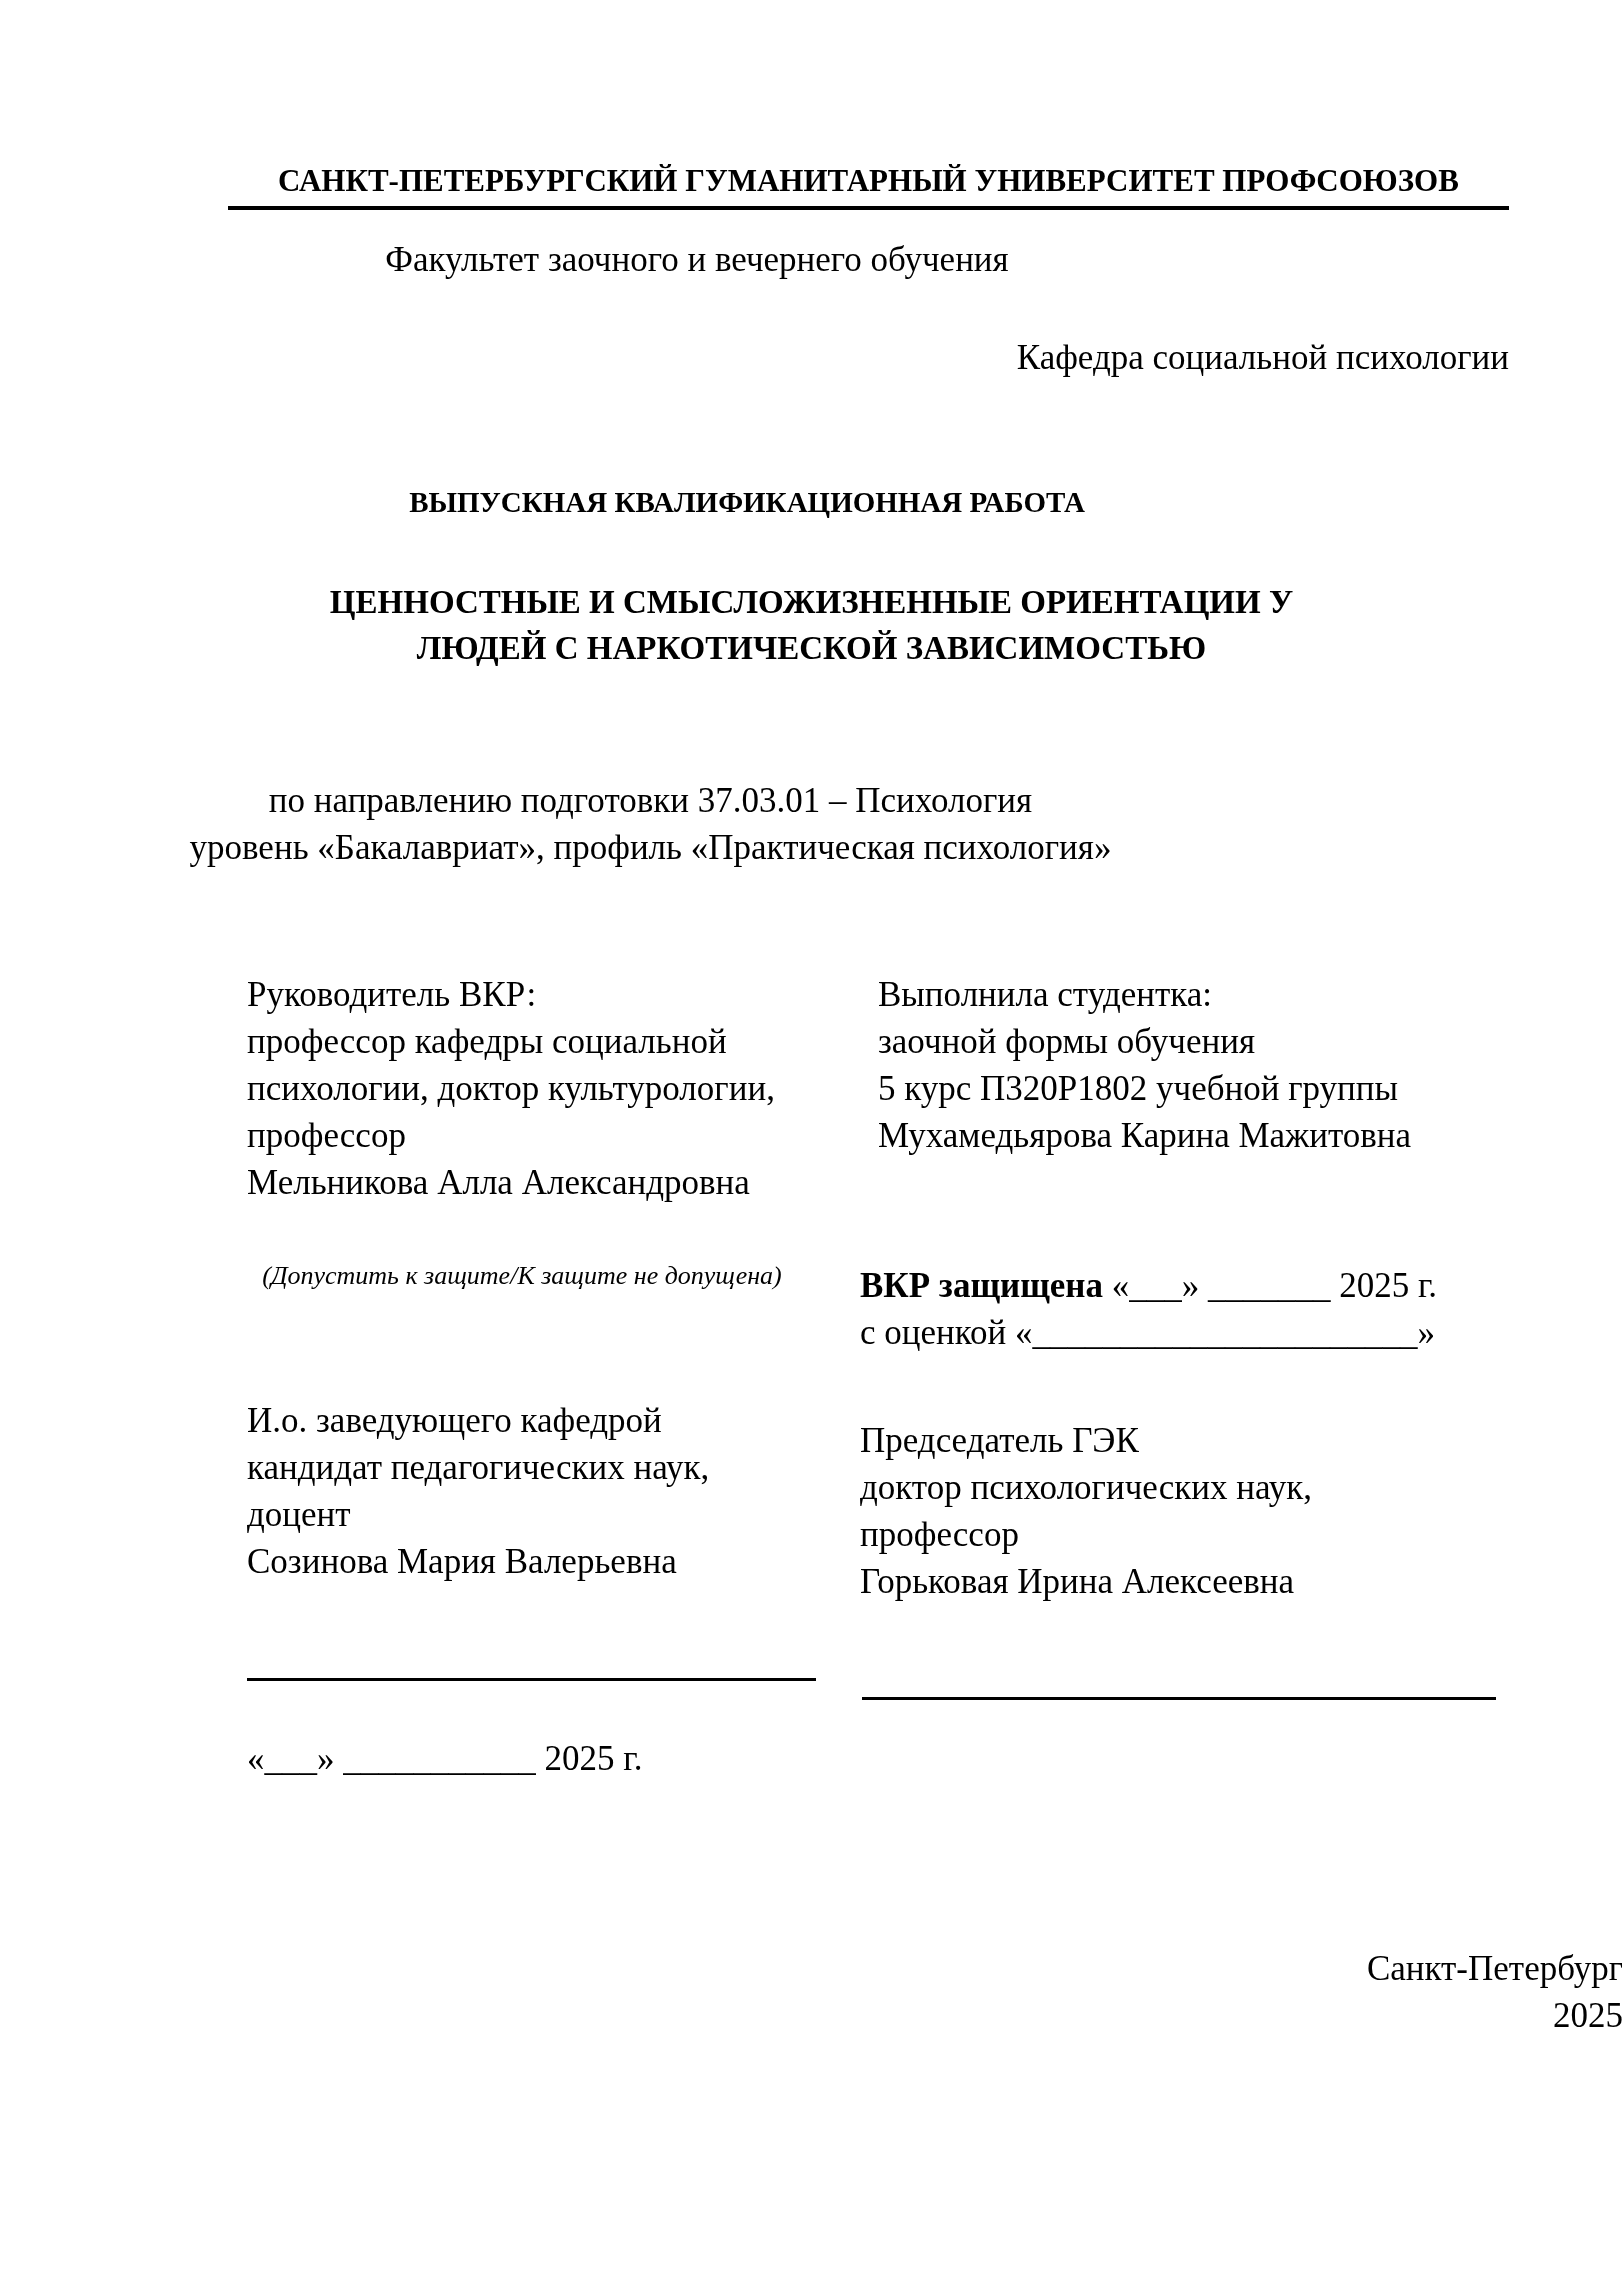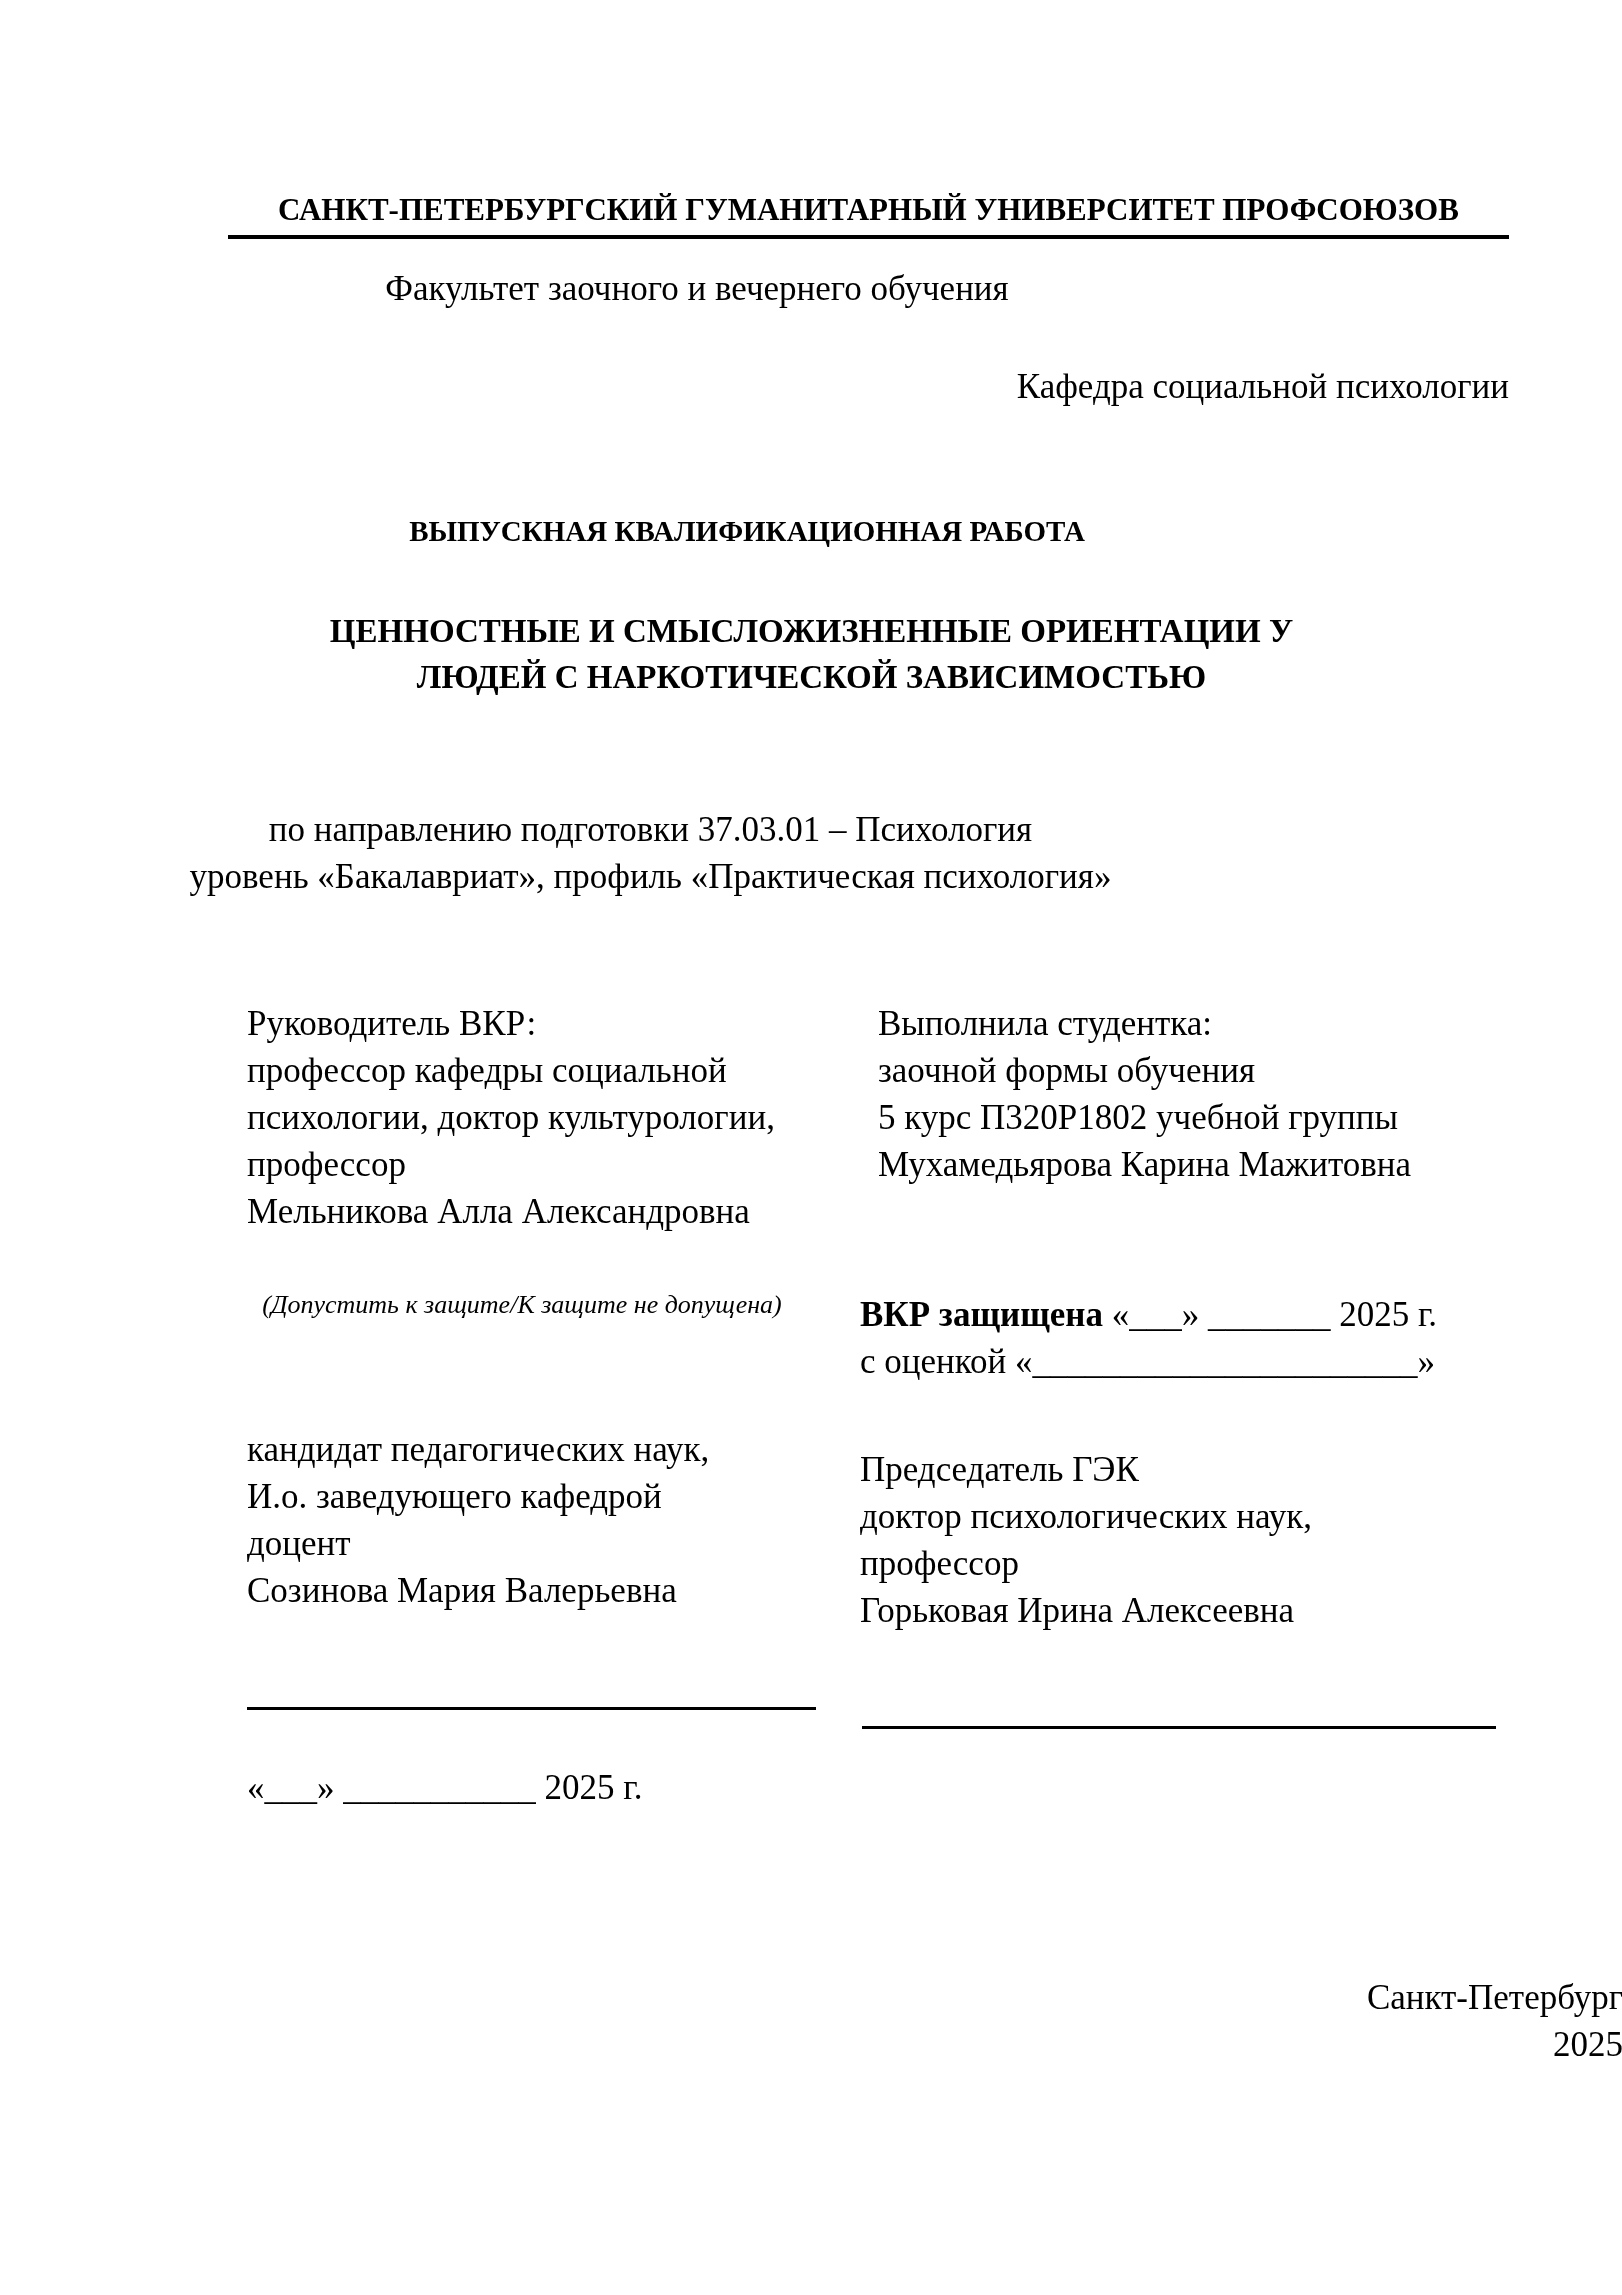--- a/index.html
+++ b/index.html
@@ -1,21 +1,21 @@
 <!DOCTYPE html>
 <html style="font-size:12.6px"><head>
   <meta charset="utf-8">
   <style>
     html, body { margin: 0; padding: 0; background: #ffffff; }
     body {
       width: 1623px; height: 2295px; position: relative; overflow: hidden;
       font-family: "Liberation Serif", "DejaVu Serif", serif;
       color: #000000;
     }
-    .abs { position: absolute; white-space: nowrap; margin-top: 29px; }
+    .abs { position: absolute; white-space: nowrap; }
     .t44 { font-size: 35px; line-height: 47px; }
     .bold { font-weight: bold; }
     .center { text-align: center; }
 
     #university { left: 228px; width: 1281px; top: 161px; font-size: 31px; line-height: 39px; font-weight: bold; text-align: center; }
     #header-rule { left: 228px; width: 1281px; top: 206px; height: 3.9px; background: #000; }
     #faculty { left: 0; width: 1394px; top: 236px; }
     #department { right: 114px; top: 334px; text-align: center; }
     #work-type { left: 0; width: 1494px; top: 480px; font-size: 29px; line-height: 44px; font-weight: bold; text-align: center; }
     #work-title { left: 0; width: 1623px; top: 579px; font-size: 33px; line-height: 46px; font-weight: bold; text-align: center; }
@@ -78,22 +78,22 @@
 <div id="admit-block" class="abs t44">
   <span id="admit-options" class="line">(Допустить к защите/К защите не допущена)</span>
 </div>
 
 <div id="defense-block" class="abs t44">
   <span class="line"><span class="bold">ВКР защищена</span><span> «___» _______ 2025 г.</span></span>
   <span class="line">с оценкой «______________________»</span>
 </div>
 
 <div id="head-block" class="abs t44">
+  <span class="line">И.о. заведующего кафедрой</span>
   <span class="line">кандидат педагогических наук,</span>
-  <span class="line">И.о. заведующего кафедрой</span>
   <span class="line">доцент</span>
   <span class="line">Созинова Мария Валерьевна</span>
 </div>
 
 <div id="chair-block" class="abs t44">
   <span class="line">Председатель ГЭК</span>
   <span class="line">доктор психологических наук,</span>
   <span class="line">профессор</span>
   <span class="line">Горьковая Ирина Алексеевна</span>
 </div>

